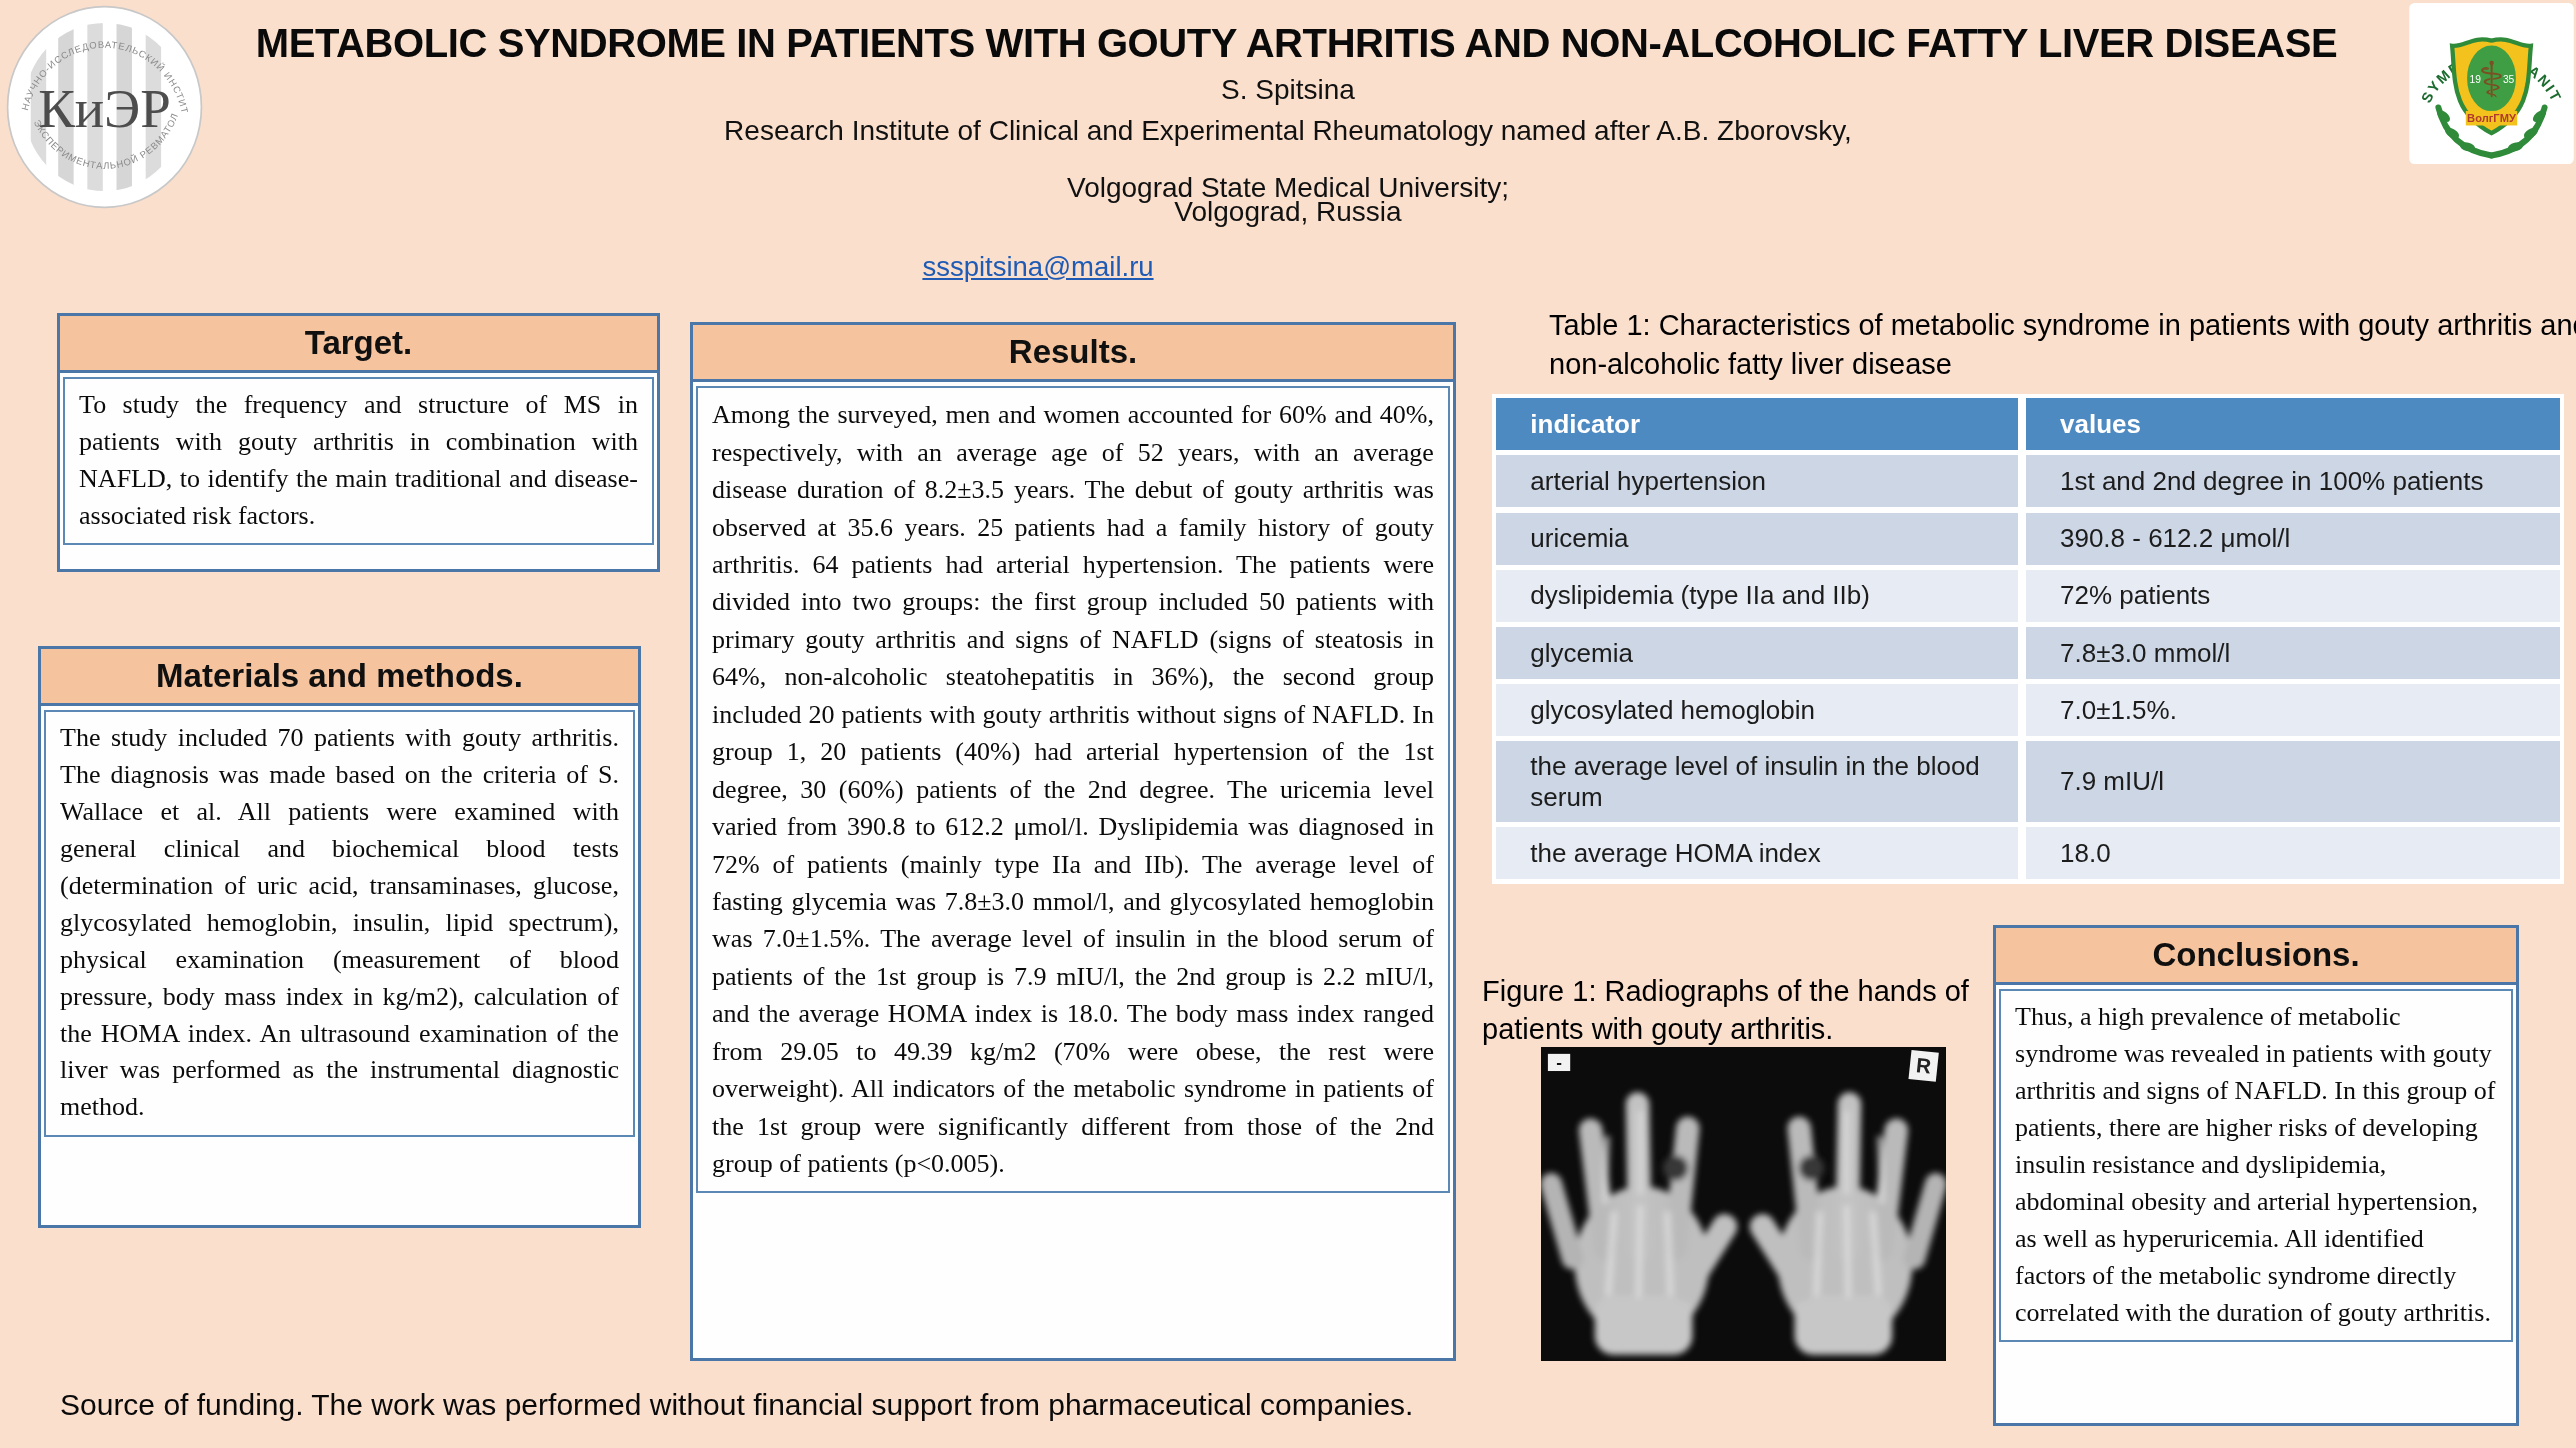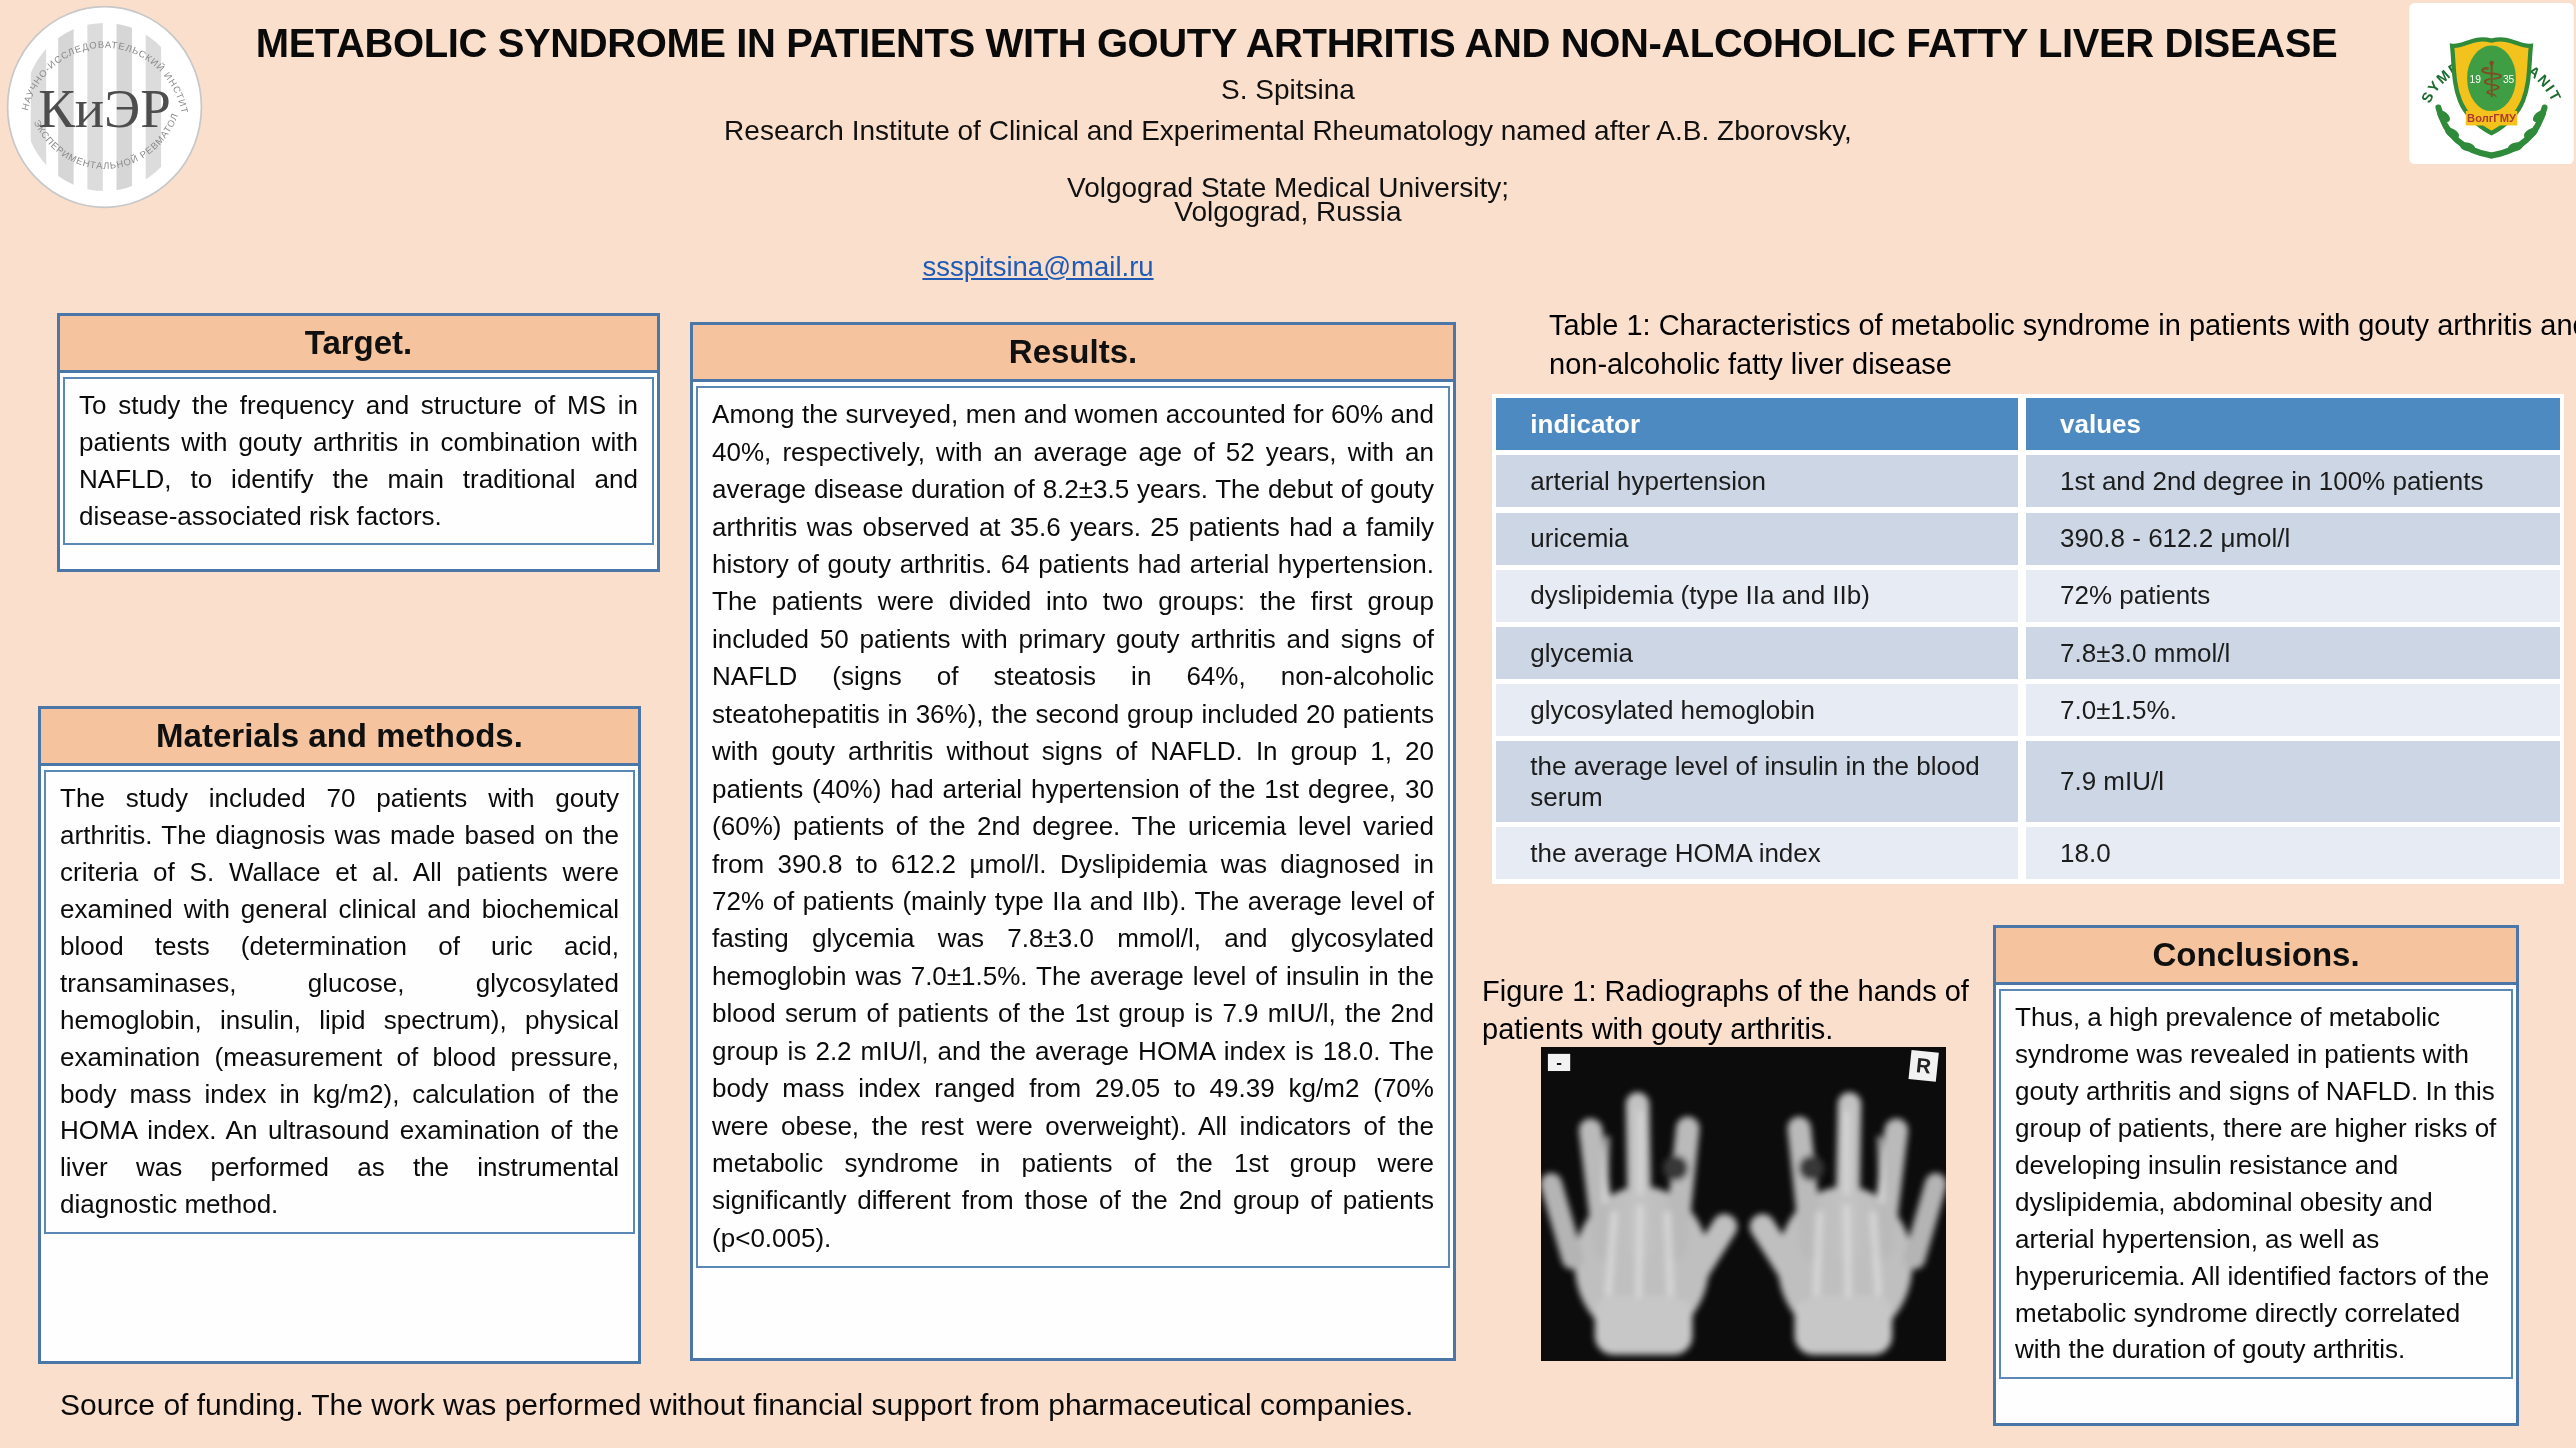--- a/index.html
+++ b/index.html
@@ -27,24 +27,24 @@
   
   .panel{position:absolute; border:3.4px solid #4a77a8; background:#fefefe; box-sizing:border-box;}
   .panel-header{
     background:#f5c49f; border-bottom:3.4px solid #4a77a8;
     text-align:center; font-weight:bold; font-size:33px; color:#101010;
     padding:7.7px 0 8.6px;
   }
   .panel-body{
     margin:3.4px; border:2.6px solid #5b88b4; background:#fefefe;
     padding:8.6px 13.7px; font-size:26px; line-height:1.42;
-    text-align:justify; color:#0b0b0b; overflow:hidden;
+    text-align:justify; color:#0b0b0b; overflow:hidden;font-family:Liberation Serif, serif;
   }
   #box-target{left:38px; top:313px; width:603px; height:259px;margin-left:19px;}
-  #box-methods{left:38px; top:706px; width:603px; height:658px;}
+  #box-methods{left:38px; top:646px; width:603px; height:582px;}
   #box-results{left:690px; top:322px; width:766px; height:1039px;}
   #box-results .panel-body{font-size:26px; line-height:1.44;}
   #box-conclusions{left:1993px; top:925px; width:526px; height:501px;}
   #box-conclusions .panel-body{text-align:left;}
 
   
   .table-caption{
     position:absolute; left:1549px; top:306px; width:1060px;
     font-size:29px; line-height:1.35; color:#000000;
   }

